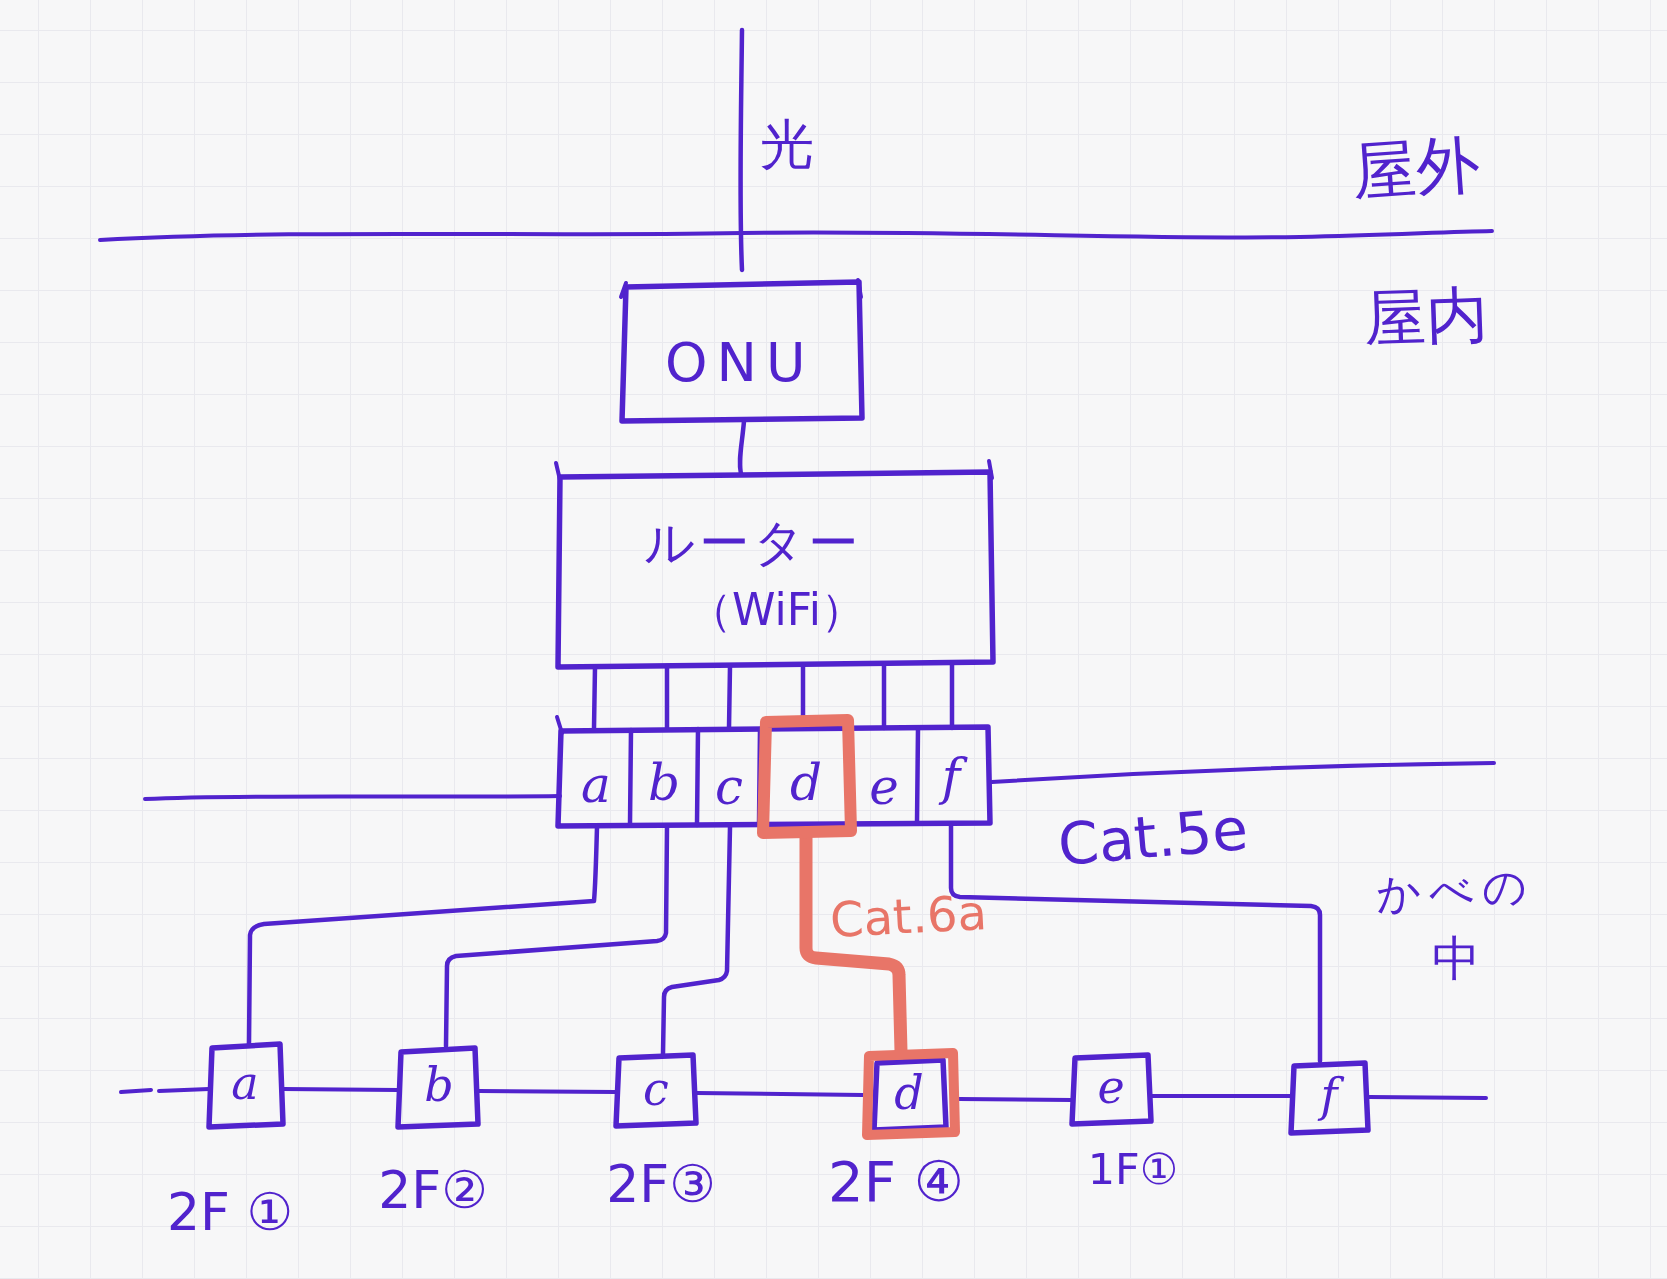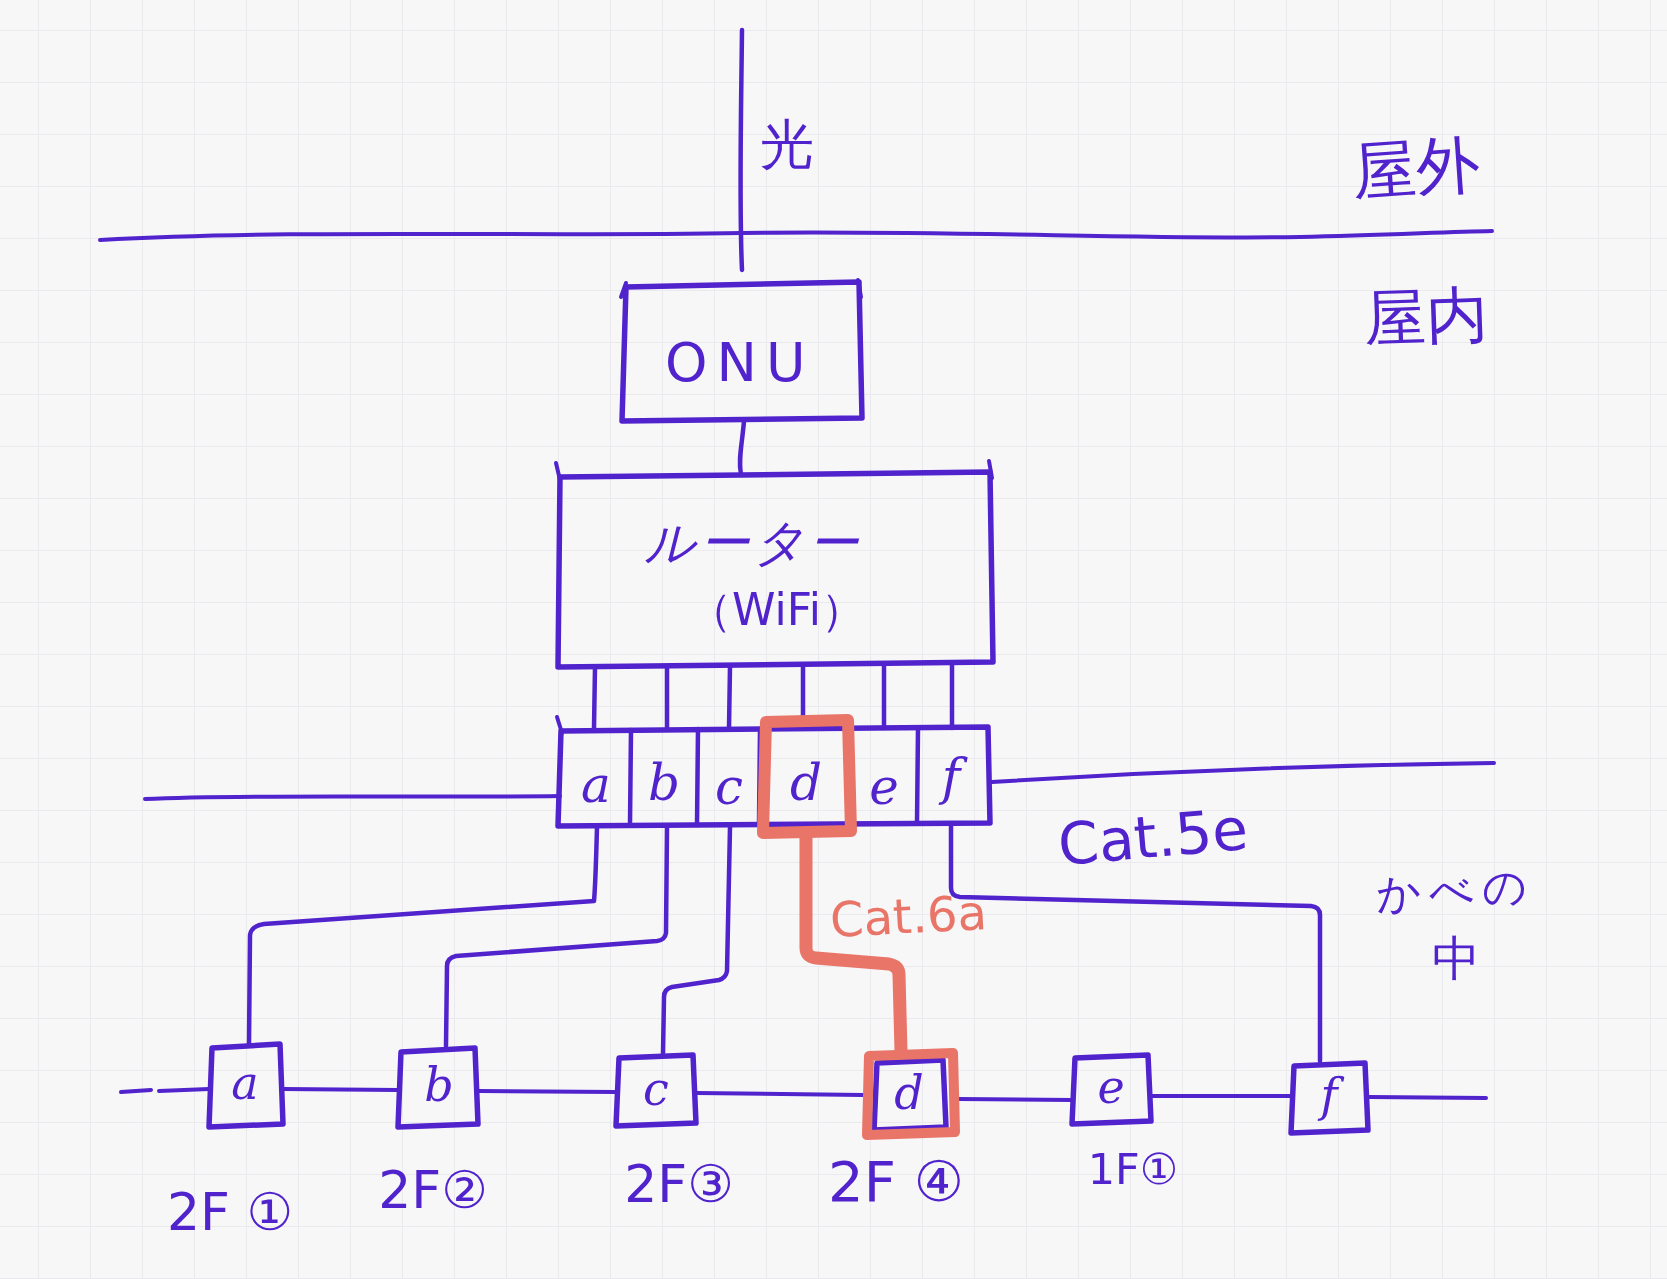--- a/index.html
+++ b/index.html
@@ -95,21 +95,21 @@
   </svg>
 
   <div class="lbl" style="left:760px;top:118px;font-size:54px;">光</div>
 
   <div class="lbl" style="left:1352px;top:136px;font-size:64px;transform:rotate(-4deg);">屋外</div>
 
   <div class="lbl" style="left:1364px;top:286px;font-size:62px;transform:rotate(-2deg);">屋内</div>
 
   <div class="lbl" style="left:665px;top:336px;font-size:54px;letter-spacing:9px;">ONU</div>
 
-  <div class="lbl" style="left:644px;top:518px;font-size:50px;letter-spacing:4px;font-style:italic;">ルーター</div>
+  <div class="lbl" style="left:644px;top:518px;font-size:50px;letter-spacing:4px;">ルーター</div>
   <div class="lbl" style="left:688px;top:588px;font-size:44px;text-align:center;">（WiFi）</div>
 
   <div class="lbl letter center" style="left:596px;top:760px;font-size:50px;">a</div>
   <div class="lbl letter center" style="left:664px;top:758px;font-size:50px;">b</div>
   <div class="lbl letter center" style="left:729px;top:762px;font-size:50px;">c</div>
   <div class="lbl letter center" style="left:806px;top:758px;font-size:50px;">d</div>
   <div class="lbl letter center" style="left:884px;top:762px;font-size:50px;">e</div>
   <div class="lbl letter center" style="left:951px;top:752px;font-size:50px;">f</div>
 
   <div class="lbl" style="left:1058px;top:808px;font-size:58px;transform:rotate(-5deg);">Cat.5e</div>
@@ -120,17 +120,17 @@
 
   <div class="lbl letter center" style="left:245px;top:1060px;font-size:46px;">a</div>
   <div class="lbl letter center" style="left:439px;top:1062px;font-size:46px;">b</div>
   <div class="lbl letter center" style="left:656px;top:1066px;font-size:46px;">c</div>
   <div class="lbl letter center" style="left:909px;top:1070px;font-size:46px;">d</div>
   <div class="lbl letter center" style="left:1111px;top:1064px;font-size:46px;">e</div>
   <div class="lbl letter center" style="left:1329px;top:1072px;font-size:46px;">f</div>
 
   <div class="lbl center" style="left:230px;top:1186px;font-size:52px;">2F ①</div>
   <div class="lbl center" style="left:433px;top:1164px;font-size:52px;">2F②</div>
-  <div class="lbl center" style="left:661px;top:1158px;font-size:52px;margin-left:18px;">2F③</div>
+  <div class="lbl center" style="left:661px;top:1158px;font-size:52px;">2F③</div>
   <div class="lbl center" style="left:896px;top:1154px;font-size:56px;">2F ④</div>
   <div class="lbl center" style="left:1133px;top:1148px;font-size:43px;">1F①</div>
 
 </div>
 
 </body></html>

